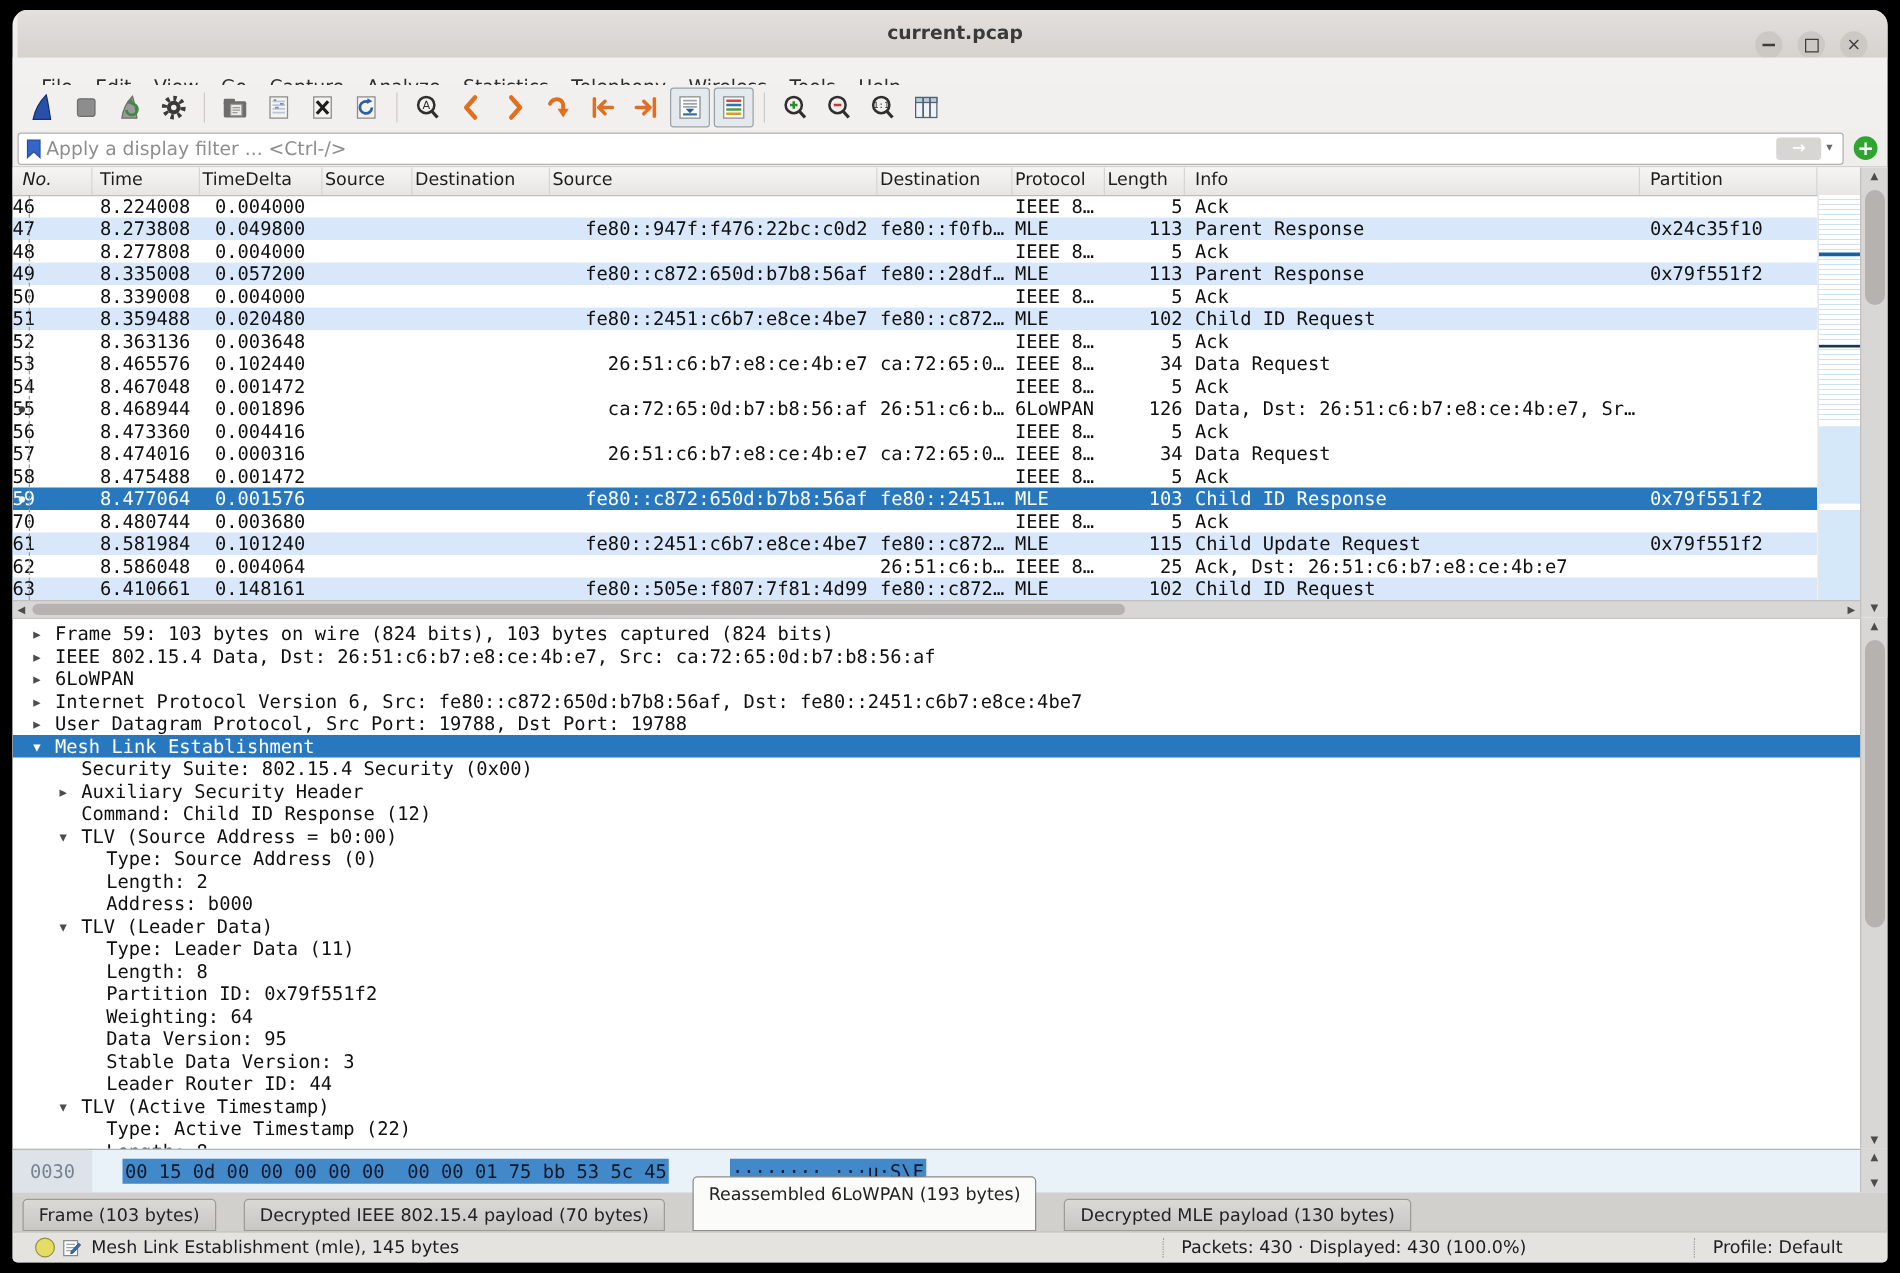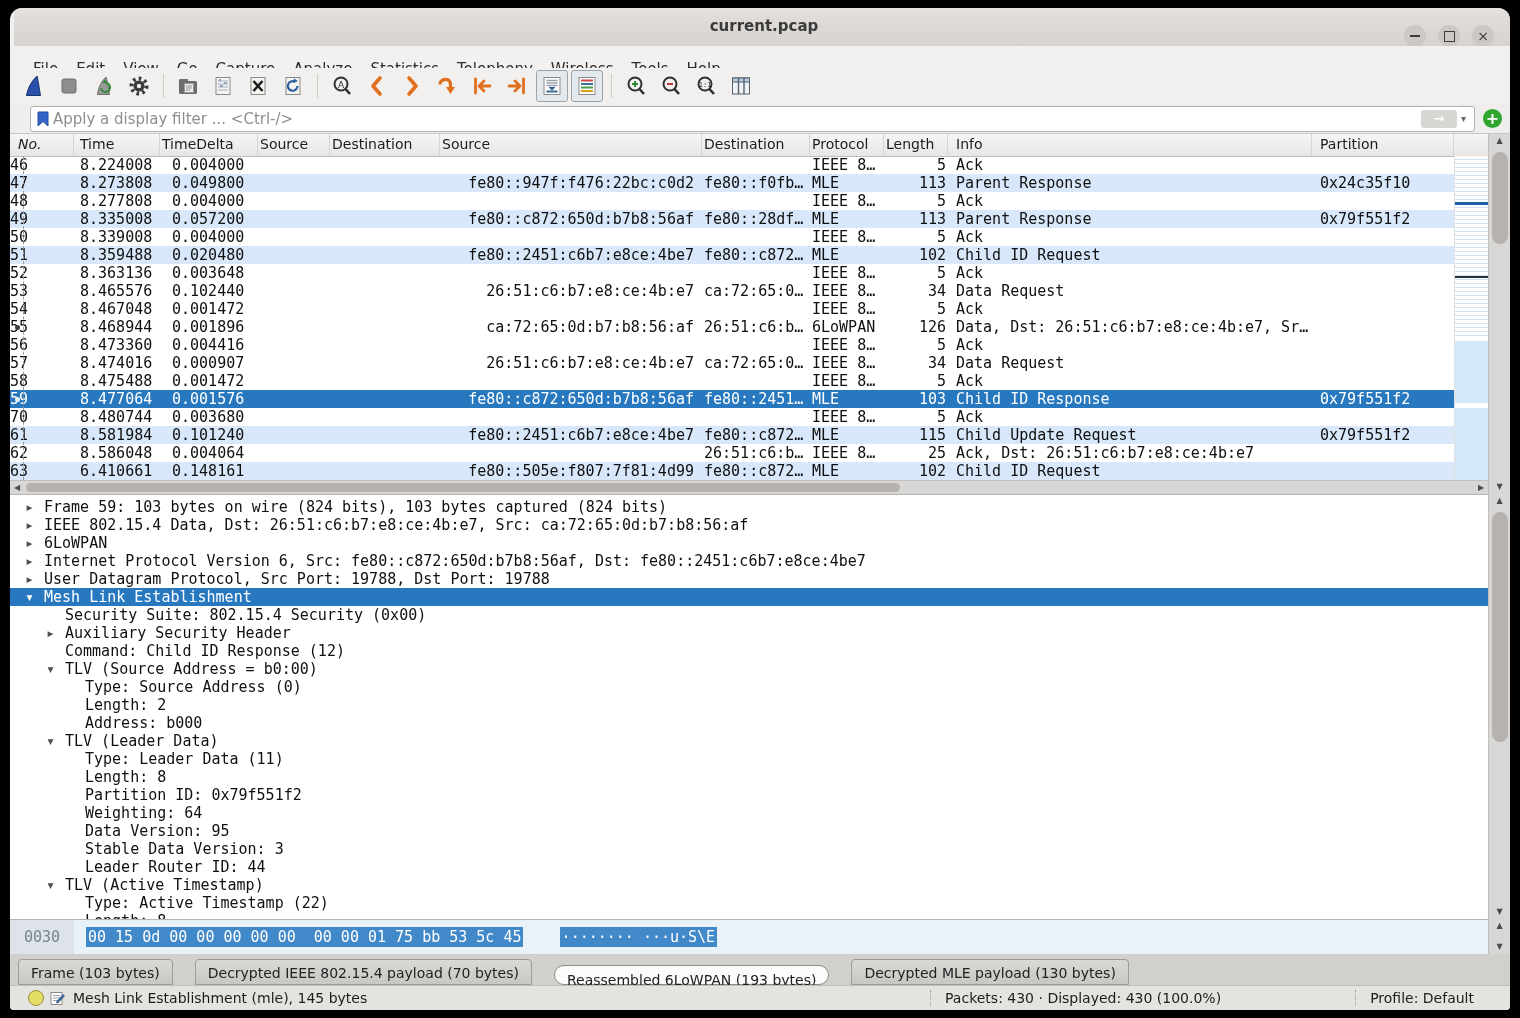--- a/index.html
+++ b/index.html
@@ -24,21 +24,21 @@
   .menu-item .mn{text-decoration:underline;text-underline-offset:2px;}
   
   .toolbar{position:absolute;left:0;top:60px;width:100%;height:36px;background:#f1f0ee;
     display:flex;align-items:center;padding-left:8px;box-sizing:border-box;gap:3px;}
   .tbtn{width:30px;height:30px;display:flex;align-items:center;justify-content:center;
     border:1px solid transparent;border-radius:3px;flex:0 0 auto;}
   .tbtn.pressed{background:#e4e9ee;border-color:#9aa2aa;}
   .tsep{width:1px;height:24px;background:#cfccc8;margin:0 5px;flex:0 0 auto;}
   
   .filterbar{position:absolute;left:0;top:96px;width:100%;height:30px;background:#efeeec;
-    display:flex;align-items:center;padding:0 8px 0 20px;box-sizing:border-box;border-bottom:1px solid #c9c7c4;}
+    display:flex;align-items:center;padding:0 8px 0 4px;box-sizing:border-box;border-bottom:1px solid #c9c7c4;}
   .filterbox{flex:1;height:24px;background:#fff;border:1px solid #b4b1ae;border-radius:3px;
     display:flex;align-items:center;padding:0 4px;}
   .filterbox input{flex:1;border:none;outline:none;font-size:15px;color:#333;background:transparent;
     font-family:"DejaVu Sans","Liberation Sans",sans-serif;}
   .filterbox input::placeholder{color:#8e8e8e;opacity:1;}
   .applychip{width:36px;height:18px;background:#d8d6d3;border-radius:3px;display:flex;
     align-items:center;justify-content:center;color:#fff;font-size:13px;font-weight:bold;}
   .caret{font-size:10px;color:#666;margin:0 4px;}
   .plusbtn{width:19px;height:19px;border-radius:50%;background:#2fa52f;color:#fff;font-size:16px;
     font-weight:bold;display:flex;align-items:center;justify-content:center;margin-left:8px;line-height:1;}
@@ -100,29 +100,29 @@
   .dline.sel{background:#2878c0;color:#fff;}
   .dline.sel .tw{color:#fff;}
   .details-vscroll{left:1478px;top:486px;height:425px;}
   
   .hexpane{position:absolute;left:0;top:911px;width:1478px;height:35px;background:#e9f1f9;
     border-top:1px solid #b7b4b1;box-sizing:border-box;
     font-family:"DejaVu Sans Mono","Liberation Mono",monospace;font-size:15px;}
   .hexgutter{position:absolute;left:0;top:0;bottom:0;width:64px;background:#dde3e9;}
   .hexline{position:absolute;left:0;top:8px;white-space:pre;}
   .hexoff{display:inline-block;width:50px;margin-left:14px;margin-right:12px;color:#76838f;}
-  .hexhl{background:#4289ca;color:#ffffff;padding:1px 2px;}
+  .hexhl{background:#4289ca;color:#0f172a;padding:1px 2px;margin-left:12px;}
   .hex-vscroll{left:1478px;top:911px;height:35px;}
   
   .tabbar{position:absolute;left:0;top:946px;width:100%;height:31px;background:#d2d0cd;
     display:flex;align-items:flex-end;padding-left:8px;box-sizing:border-box;gap:22px;}
   .tab{height:26px;line-height:26px;padding:0 12px;font-size:14px;color:#222;
     background:linear-gradient(#dbd9d6,#c9c7c4);border:1px solid #9d9b98;border-radius:4px 4px 0 0;
     white-space:nowrap;box-sizing:border-box;}
-  .tab.active{background:#fbfbfa;height:20px;line-height:28px;border-color:#8e8c89;border-radius:13px;}
+  .tab.active{background:#fbfbfa;height:44px;line-height:28px;border-color:#8e8c89;}
   
   .statusbar{position:absolute;left:0;top:977px;width:100%;height:25px;background:#e5e3e0;
     border-top:1px solid #c0beba;display:flex;align-items:center;font-size:14px;color:#1d1d1d;
     box-sizing:border-box;padding:0 8px;}
   .expert-dot{width:14px;height:14px;border-radius:50%;background:#e3dd66;border:1px solid #96923e;
     margin:0 6px 0 10px;flex:0 0 auto;}
   .status-left{margin-left:8px;}
   .status-mid{margin-left:auto;padding:0 14px;border-left:1px dotted #9a9a9a;}
   .status-right{margin-left:120px;margin-right:28px;padding-left:14px;border-left:1px dotted #9a9a9a;}
 </style>
@@ -498,21 +498,21 @@
           <div class="cell"></div>
           <div class="cell">IEEE 8…</div>
           <div class="cell">5</div>
           <div class="cell">Ack</div>
           <div class="cell"></div>
         </div>
 
         <div class="row grid">
           <div class="cell">57</div>
           <div class="cell">8.474016</div>
-          <div class="cell">0.000907</div>
+          <div class="cell">0.000316</div>
           <div class="cell"></div>
           <div class="cell"></div>
           <div class="cell">26:51:c6:b7:e8:ce:4b:e7</div>
           <div class="cell">ca:72:65:0…</div>
           <div class="cell">IEEE 8…</div>
           <div class="cell">34</div>
           <div class="cell">Data Request</div>
           <div class="cell"></div>
         </div>
 

